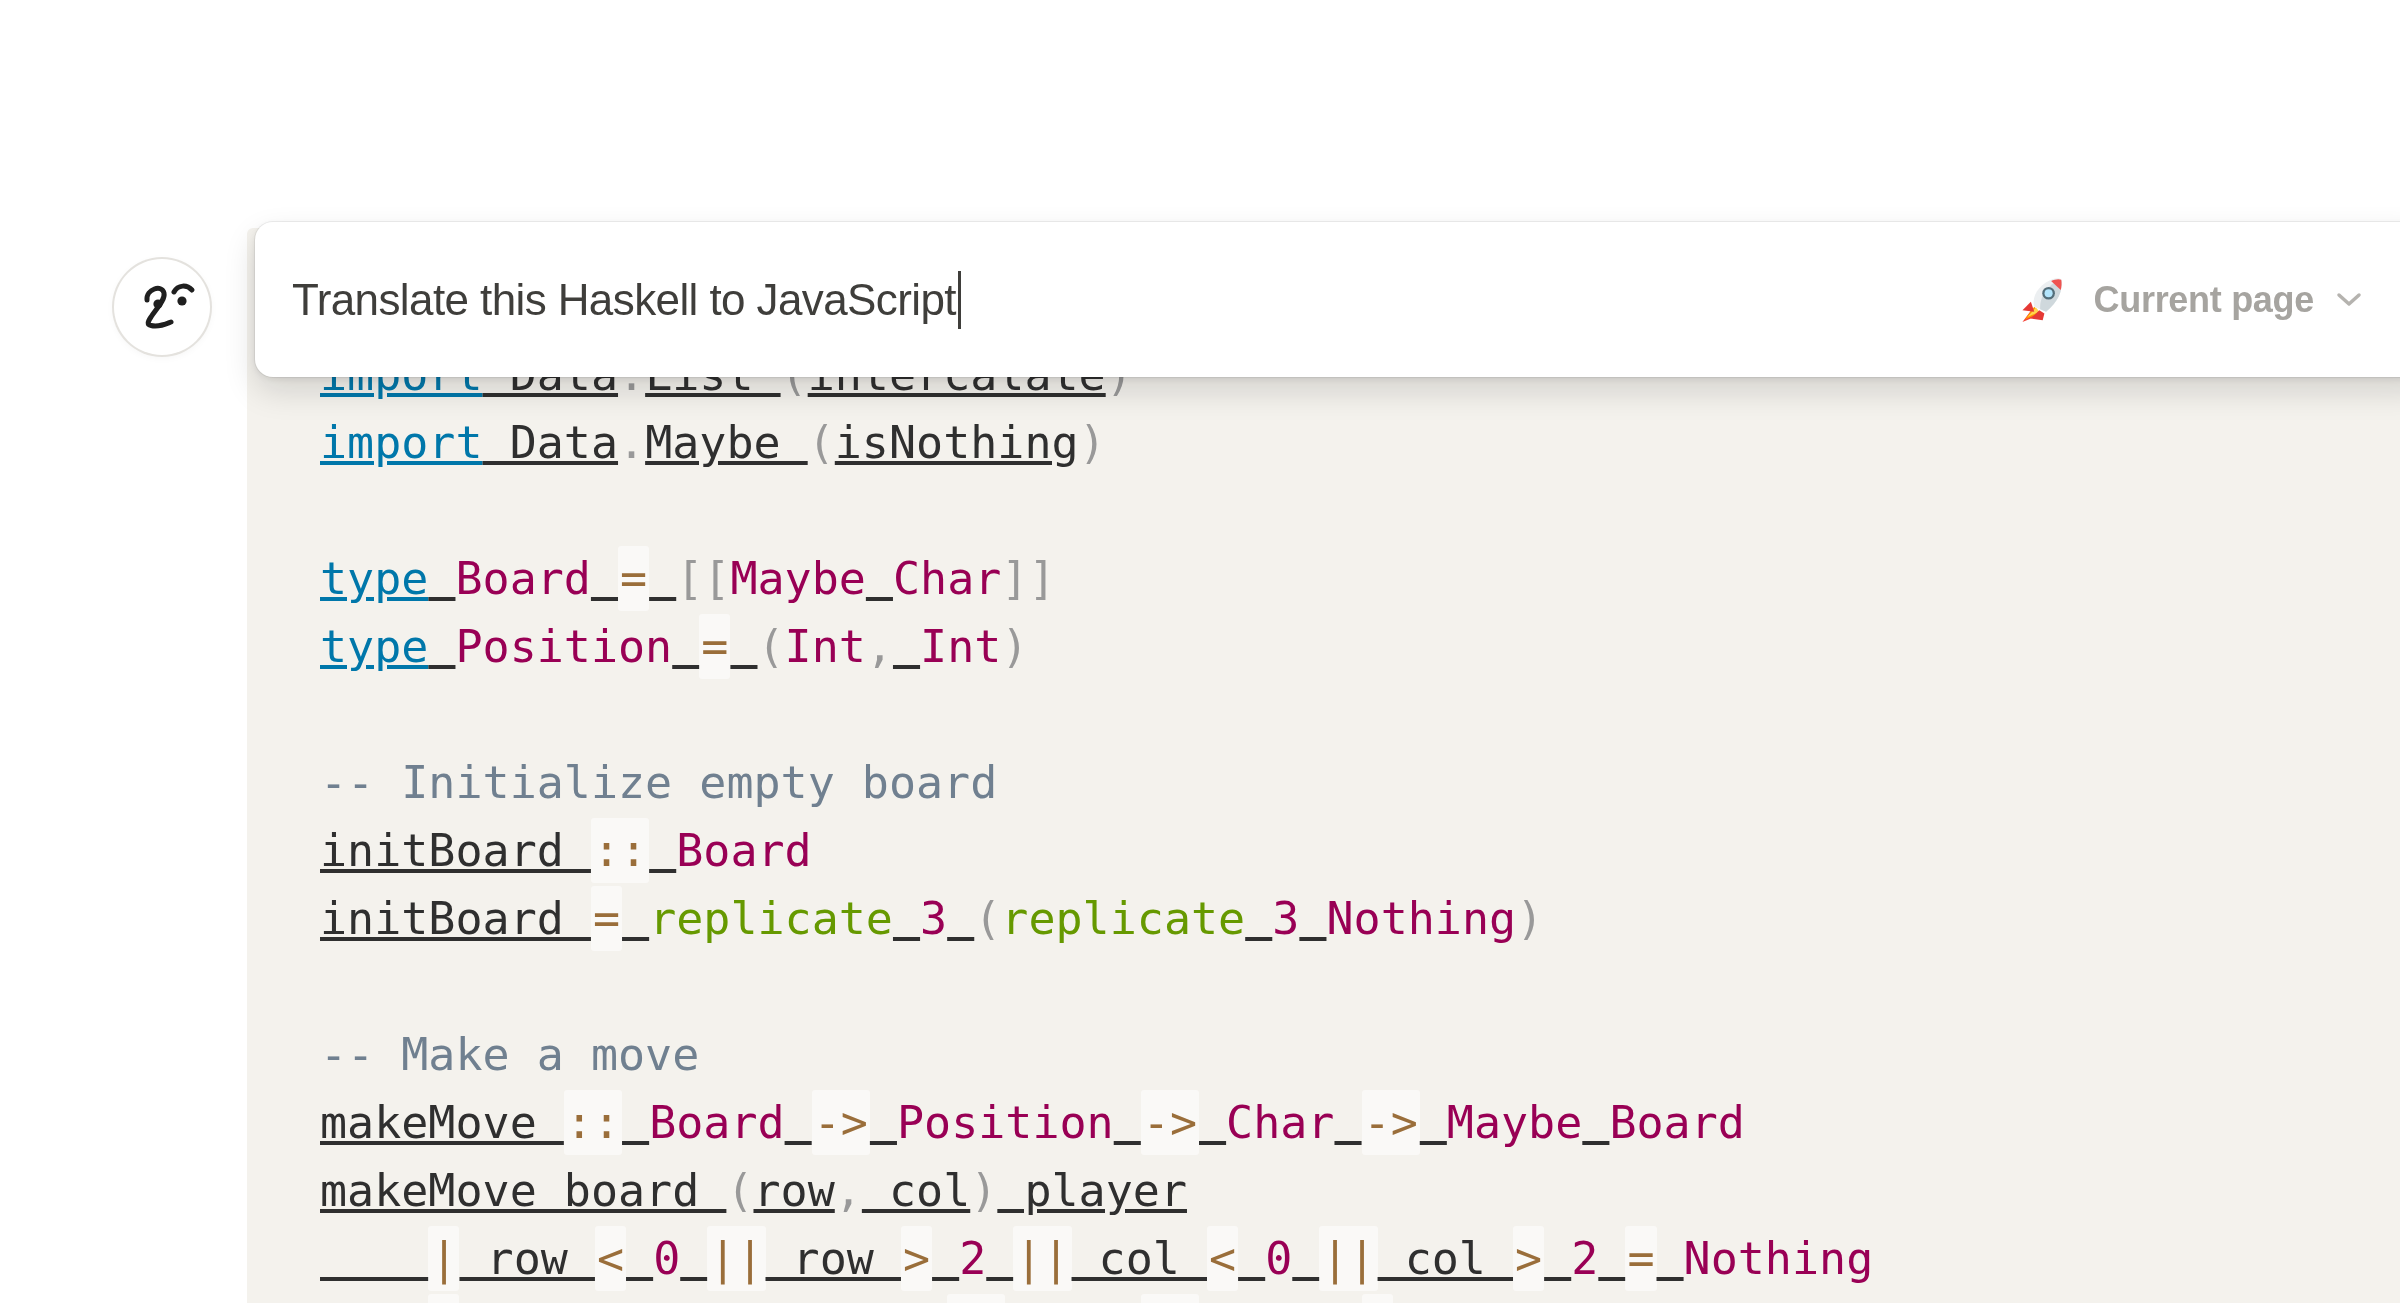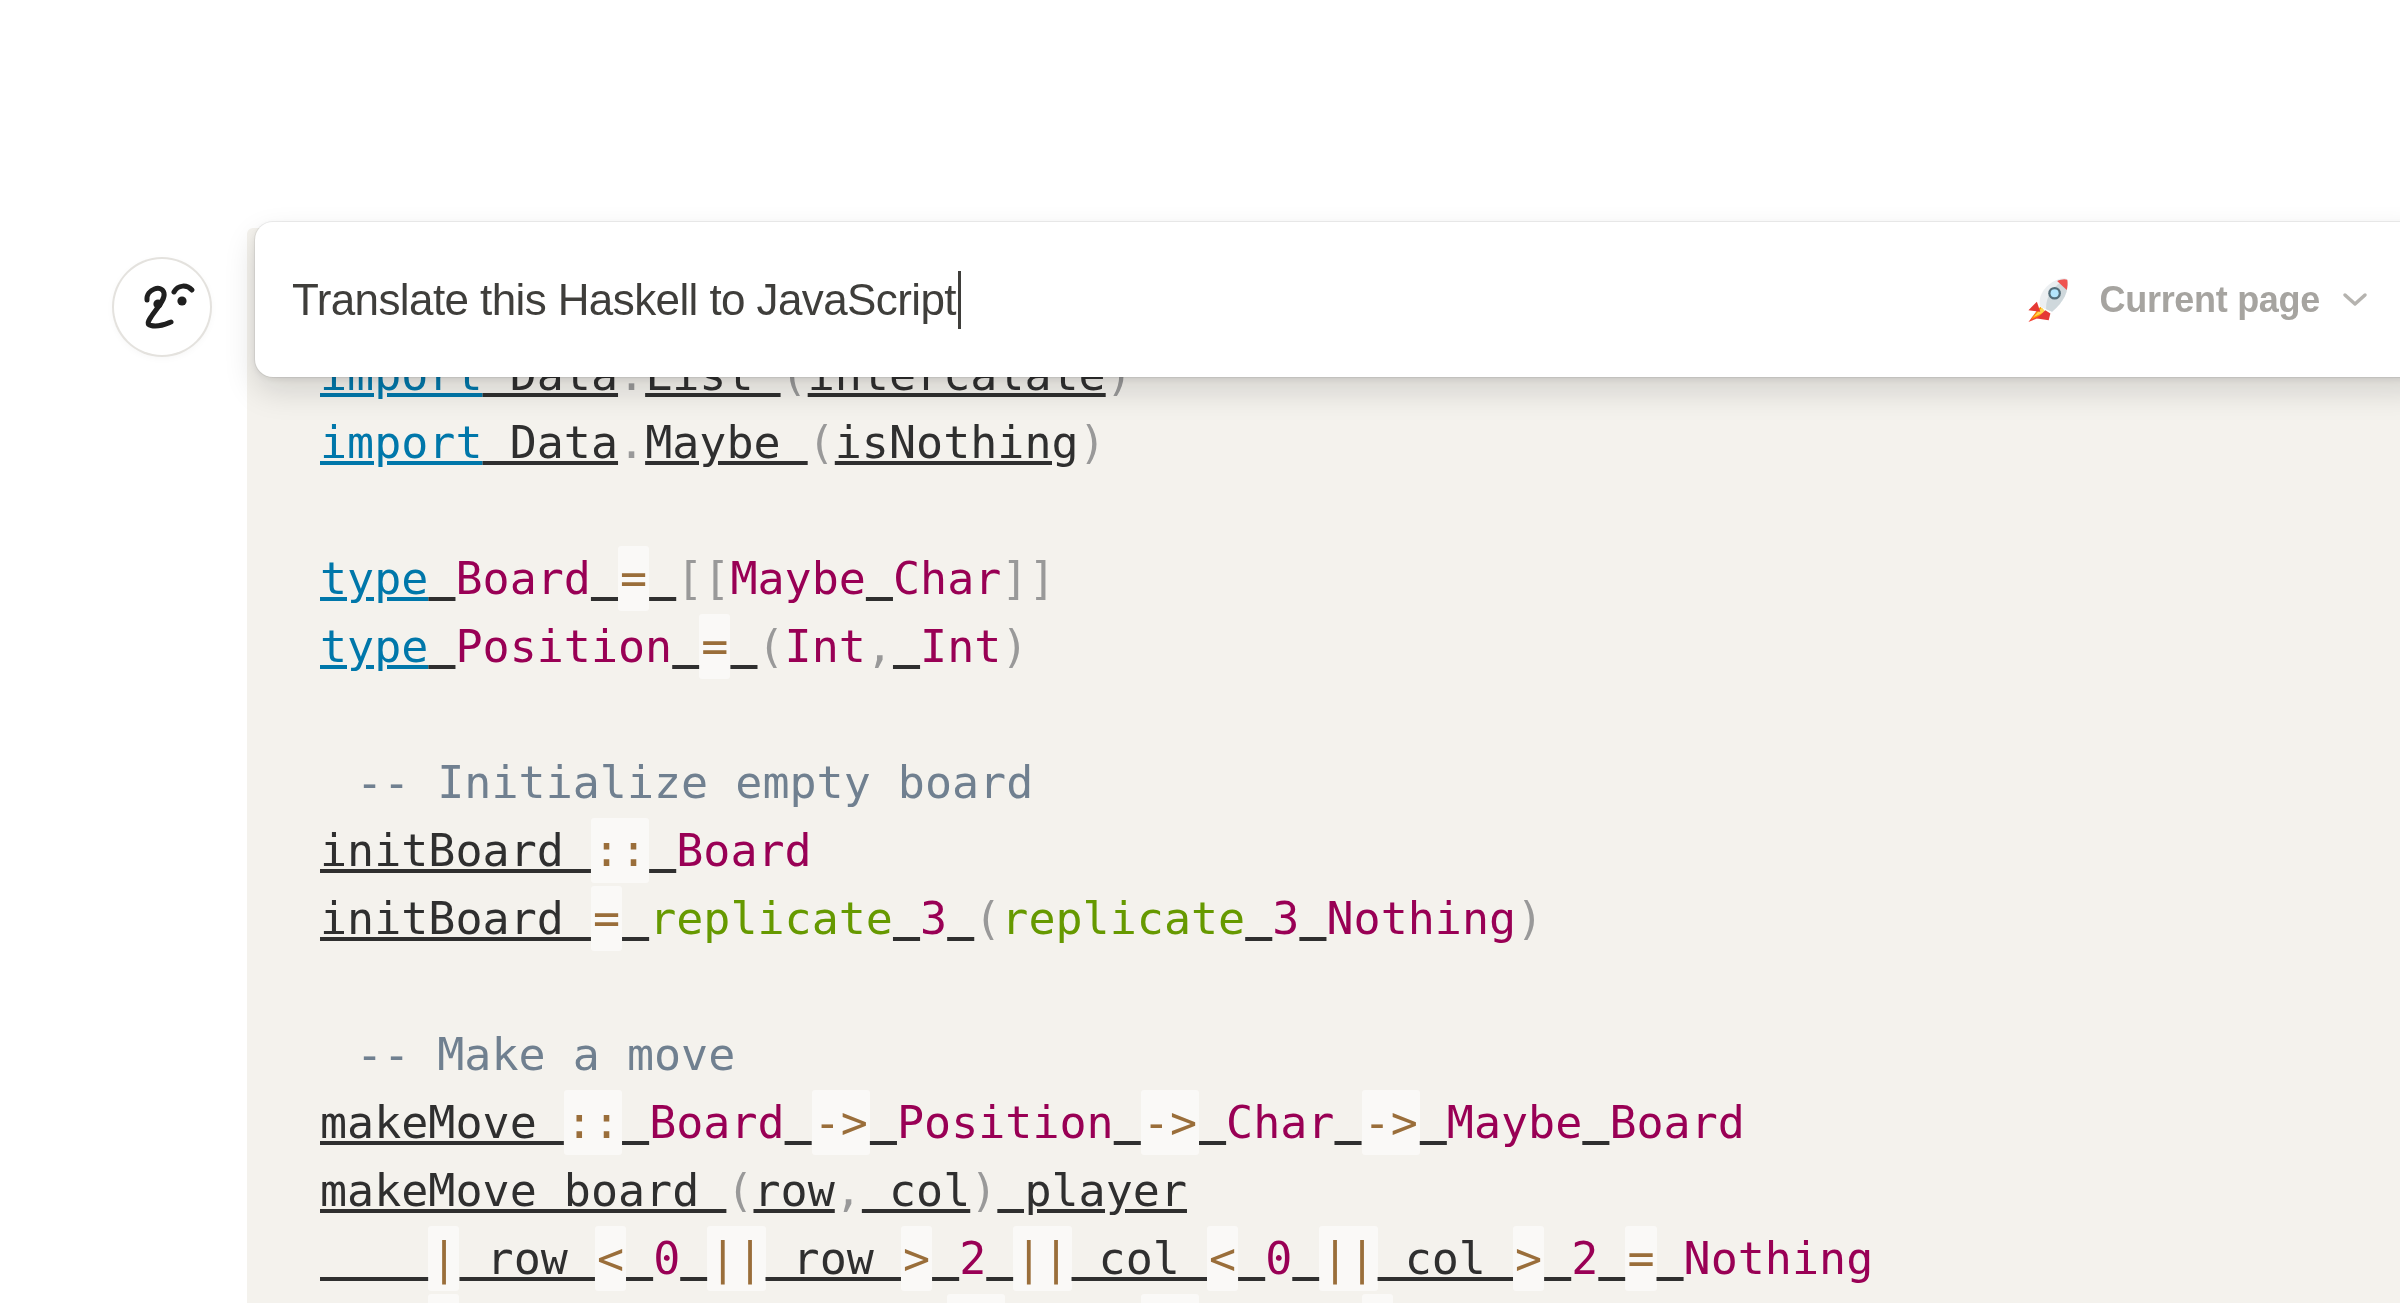--- a/index.html
+++ b/index.html
@@ -20,21 +20,21 @@
     position:absolute;left:73px;top:113px;margin:0;
     font-family:"DejaVu Sans Mono", monospace;
     font-size:45px;line-height:68px;
     white-space:pre;
     color:var(--tok-plain,#2f2f2f);
   }
   .code-line{height:68px;white-space:pre;}
   .tok-k{color:var(--tok-keyword,#0077aa);text-decoration:underline;}
   .tok-c{color:var(--tok-constant,#990055);}
   .tok-b{color:var(--tok-builtin,#669900);text-align:right;}
-  .tok-cm{color:var(--tok-comment,#708090);margin-left:36px;}
+  .tok-cm{color:var(--tok-comment,#708090);}
   .tok-pu{color:var(--tok-punct,#999999);}
   .tok-pl{color:var(--tok-plain,#2f2f2f);text-decoration:underline;}
   .tok-o{
     color:var(--tok-operator,#9a6e3a);
     background:var(--tok-operator-bg,rgba(255,255,255,.55));
     padding:6px 2px;border-radius:3px;
   }
 
   
   .ai-card{
@@ -54,21 +54,21 @@
   }
   .caret{
     display:inline-block;width:3px;height:58px;margin-left:2px;
     background:var(--prompt-color,#3f3e3b);
     vertical-align:middle;
     animation:blink 1.1s steps(1) infinite;
   }
   @keyframes blink{50%{opacity:0;}}
 
   .scope{
-    position:absolute;right:58px;top:0;bottom:0;
+    position:absolute;right:64px;top:0;bottom:0;
     display:flex;align-items:center;gap:26px;
     cursor:pointer;
   }
   .scope-label{
     font-size:36px;font-weight:700;letter-spacing:-0.3px;
     color:var(--scope-color,#a6a4a0);
     white-space:nowrap;
   }
   .chevron{margin-left:-8px;display:block;}
 

